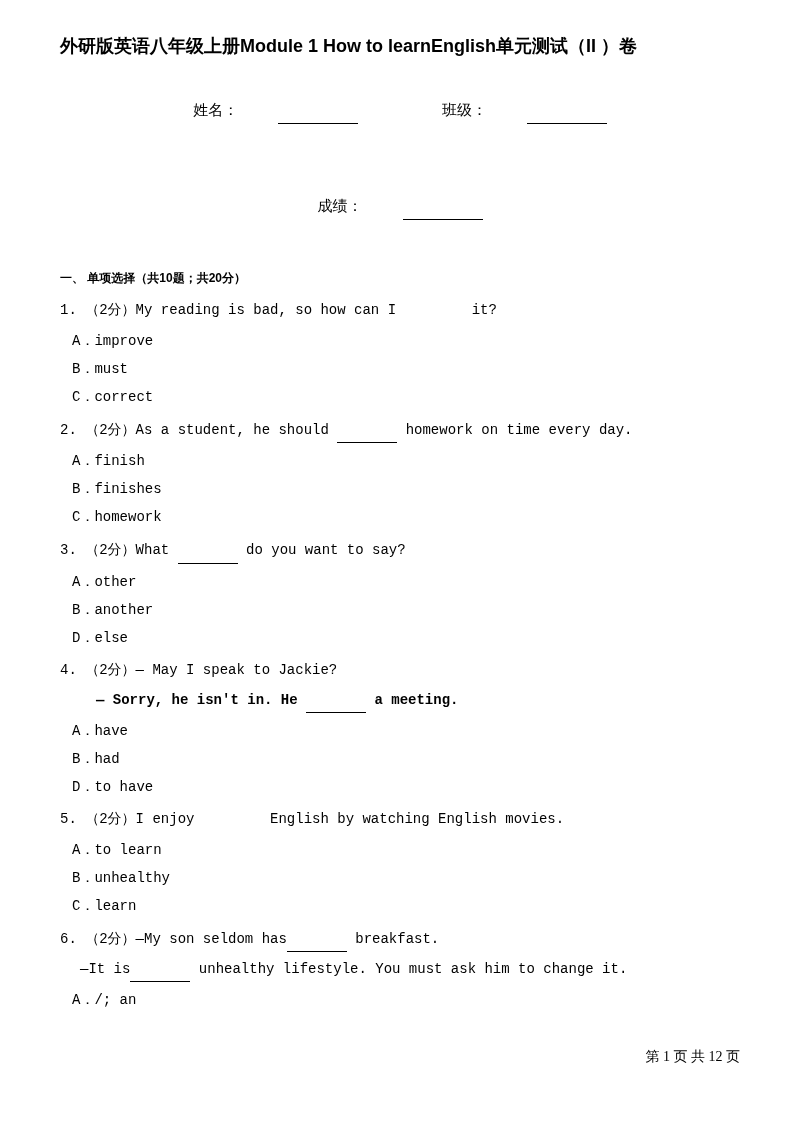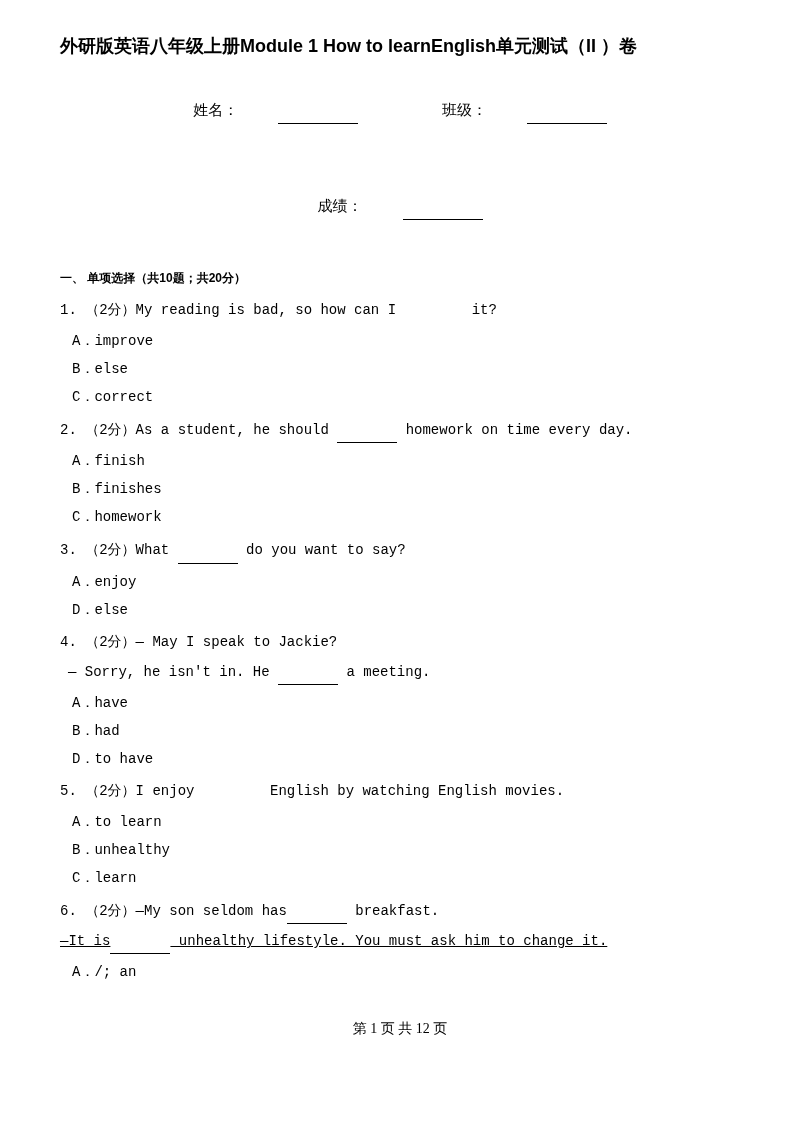--- a/index.html
+++ b/index.html
@@ -59,21 +59,21 @@
       font-size: 14px;
       line-height: 2;
     }
     .blank {
       display: inline-block;
       border-bottom: 1px solid #000;
       min-width: 60px;
       vertical-align: bottom;
     }
     .page-footer {
-      text-align: center;
+      text-align: right;
       margin-top: 30px;
       font-size: 14px;
     }
   </style>
 </head>
 <body>
 
 <div class="title">外研版英语八年级上册Module 1 How to learnEnglish单元测试（II ）卷</div>
 
 <div class="info-row">
@@ -89,49 +89,50 @@
 </div>
 
 <div class="section-header">一、 单项选择（共10题；共20分）</div>
 
 <div class="question-block">
   <div class="question-text">
     <span>1.</span>
     <span>（2分）My reading is bad, so how can I &nbsp;&nbsp;&nbsp;&nbsp;&nbsp;&nbsp;&nbsp; it?</span>
   </div>
   <div class="option">A．improve</div>
-  <div class="option">B．else</div>
+  <div class="option">B．must</div>
   <div class="option">C．correct</div>
 </div>
 
 <div class="question-block">
   <div class="question-text">
     <span>2.</span>
     <span>（2分）As a student, he should <span class="blank">&nbsp;&nbsp;&nbsp;&nbsp;&nbsp;&nbsp;</span> homework on time every day.</span>
   </div>
   <div class="option">A．finish</div>
   <div class="option">B．finishes</div>
   <div class="option">C．homework</div>
 </div>
 
 <div class="question-block">
   <div class="question-text">
     <span>3.</span>
     <span>（2分）What <span class="blank">&nbsp;&nbsp;&nbsp;&nbsp;&nbsp;&nbsp;</span> do you want to say?</span>
   </div>
-  <div class="option">A．enjoy</div>
+  <div class="option">A．other</div>
+  <div class="option">B．another</div>
   <div class="option">D．else</div>
 </div>
 
 <div class="question-block">
   <div class="question-text">
     <span>4.</span>
     <span>（2分）— May I speak to Jackie?</span>
   </div>
-  <div class="question-text" style="margin-left:8px;">
+  <div class="question-text" style="margin-left:36px;font-weight:bold;">
     <span>— Sorry, he isn't in. He <span class="blank">&nbsp;&nbsp;&nbsp;&nbsp;&nbsp;&nbsp;&nbsp;</span> a meeting.</span>
   </div>
   <div class="option">A．have</div>
   <div class="option">B．had</div>
   <div class="option">D．to have</div>
 </div>
 
 <div class="question-block">
   <div class="question-text">
     <span>5.</span>
@@ -140,19 +141,19 @@
   <div class="option">A．to learn</div>
   <div class="option">B．unhealthy</div>
   <div class="option">C．learn</div>
 </div>
 
 <div class="question-block">
   <div class="question-text">
     <span>6.</span>
     <span>（2分）—My son seldom has<span class="blank">&nbsp;&nbsp;&nbsp;&nbsp;&nbsp;&nbsp;</span> breakfast.</span>
   </div>
-  <div class="question-text" style="text-decoration:underline;">
+  <div class="question-text" style="margin-left:20px;">
     <span>—It is<span class="blank">&nbsp;&nbsp;&nbsp;&nbsp;&nbsp;&nbsp;</span> unhealthy lifestyle. You must ask him to change it.</span>
   </div>
   <div class="option">A．/; an</div>
 </div>
 
 <div class="page-footer">第 1 页 共 12 页</div>
 
 </body></html>

